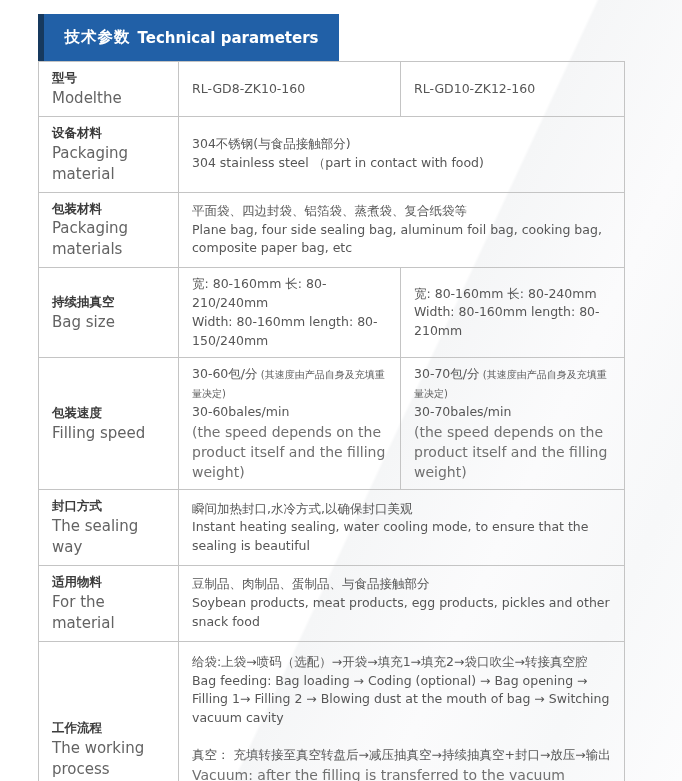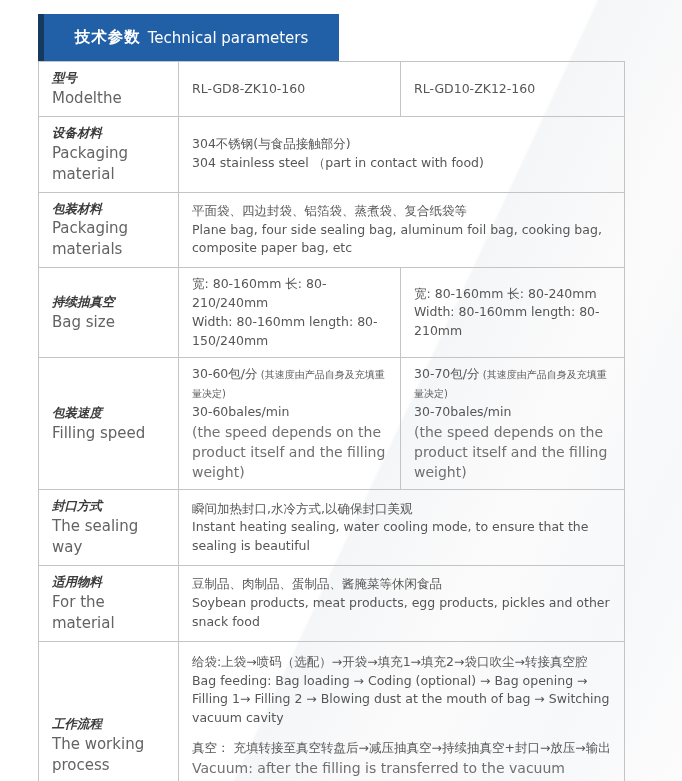--- a/index.html
+++ b/index.html
@@ -35,21 +35,21 @@
   }
   .banner .title-cn {
     color: #ffffff;
     font-size: 15.5px;
     font-weight: bold;
     letter-spacing: 1px;
   }
   .banner .title-en {
     color: #ffffff;
     font-size: 15px;
-    font-weight: normal;
+    font-weight: bold;
   }
   table.param-table {
     position: absolute;
     left: 38px;
     top: 61px;
     width: 586px;
     border-collapse: collapse;
     table-layout: fixed;
     background: transparent;
   }
@@ -57,39 +57,38 @@
     border: 1px solid var(--border, #c4c4c4);
     padding: 7px 13px;
     vertical-align: middle;
     box-sizing: border-box;
   }
   .label-cell .label-cn {
     font-size: 12.5px;
     font-weight: 600;
     color: #3c3c3c;
     line-height: 1.5;
-    font-style: italic;
   }
   .label-cell .label-en {
     font-size: 15px;
     color: #636363;
     line-height: 1.4;
   }
   .value-cell .line {
     font-size: 12.5px;
     color: #565656;
     line-height: 1.5;
   }
   .value-cell .line.small {
     font-size: 14px;
     color: #707070;
     line-height: 1.45;
   }
   .value-cell .line.gap-after {
-    margin-bottom: 11px;
+    margin-bottom: 18px;
   }
   .inline-note {
     font-size: 10px;
     color: #606060;
   }
   tr[data-name="table-row-working-process"] td.value-cell {
     padding-top: 11px;
     padding-bottom: 11px;
   }
   tr[data-name="table-row-model"] td,
@@ -195,21 +194,21 @@
             <div class="line" data-name="cell-text-line">瞬间加热封口,水冷方式,以确保封口美观</div>
             <div class="line" data-name="cell-text-line">Instant heating sealing, water cooling mode, to ensure that the sealing is beautiful</div>
           </td>
         </tr>
         <tr data-name="table-row-applicable-material">
           <td class="label-cell" data-name="row-label-applicable-material">
             <div class="label-cn" data-name="row-label-chinese">适用物料</div>
             <div class="label-en" data-name="row-label-english">For the material</div>
           </td>
           <td class="value-cell" colspan="2" data-name="cell-applicable-material">
-            <div class="line" data-name="cell-text-line">豆制品、肉制品、蛋制品、酱腌菜等休闲食品</div>
+            <div class="line" data-name="cell-text-line">豆制品、肉制品、蛋制品、与食品接触部分</div>
             <div class="line" data-name="cell-text-line">Soybean products, meat products, egg products, pickles and other snack food</div>
           </td>
         </tr>
         <tr data-name="table-row-working-process">
           <td class="label-cell" data-name="row-label-working-process">
             <div class="label-cn" data-name="row-label-chinese">工作流程</div>
             <div class="label-en" data-name="row-label-english">The working process</div>
           </td>
           <td class="value-cell" colspan="2" data-name="cell-working-process">
             <div class="line" data-name="cell-text-line">给袋:上袋→喷码（选配）→开袋→填充1→填充2→袋口吹尘→转接真空腔</div>

